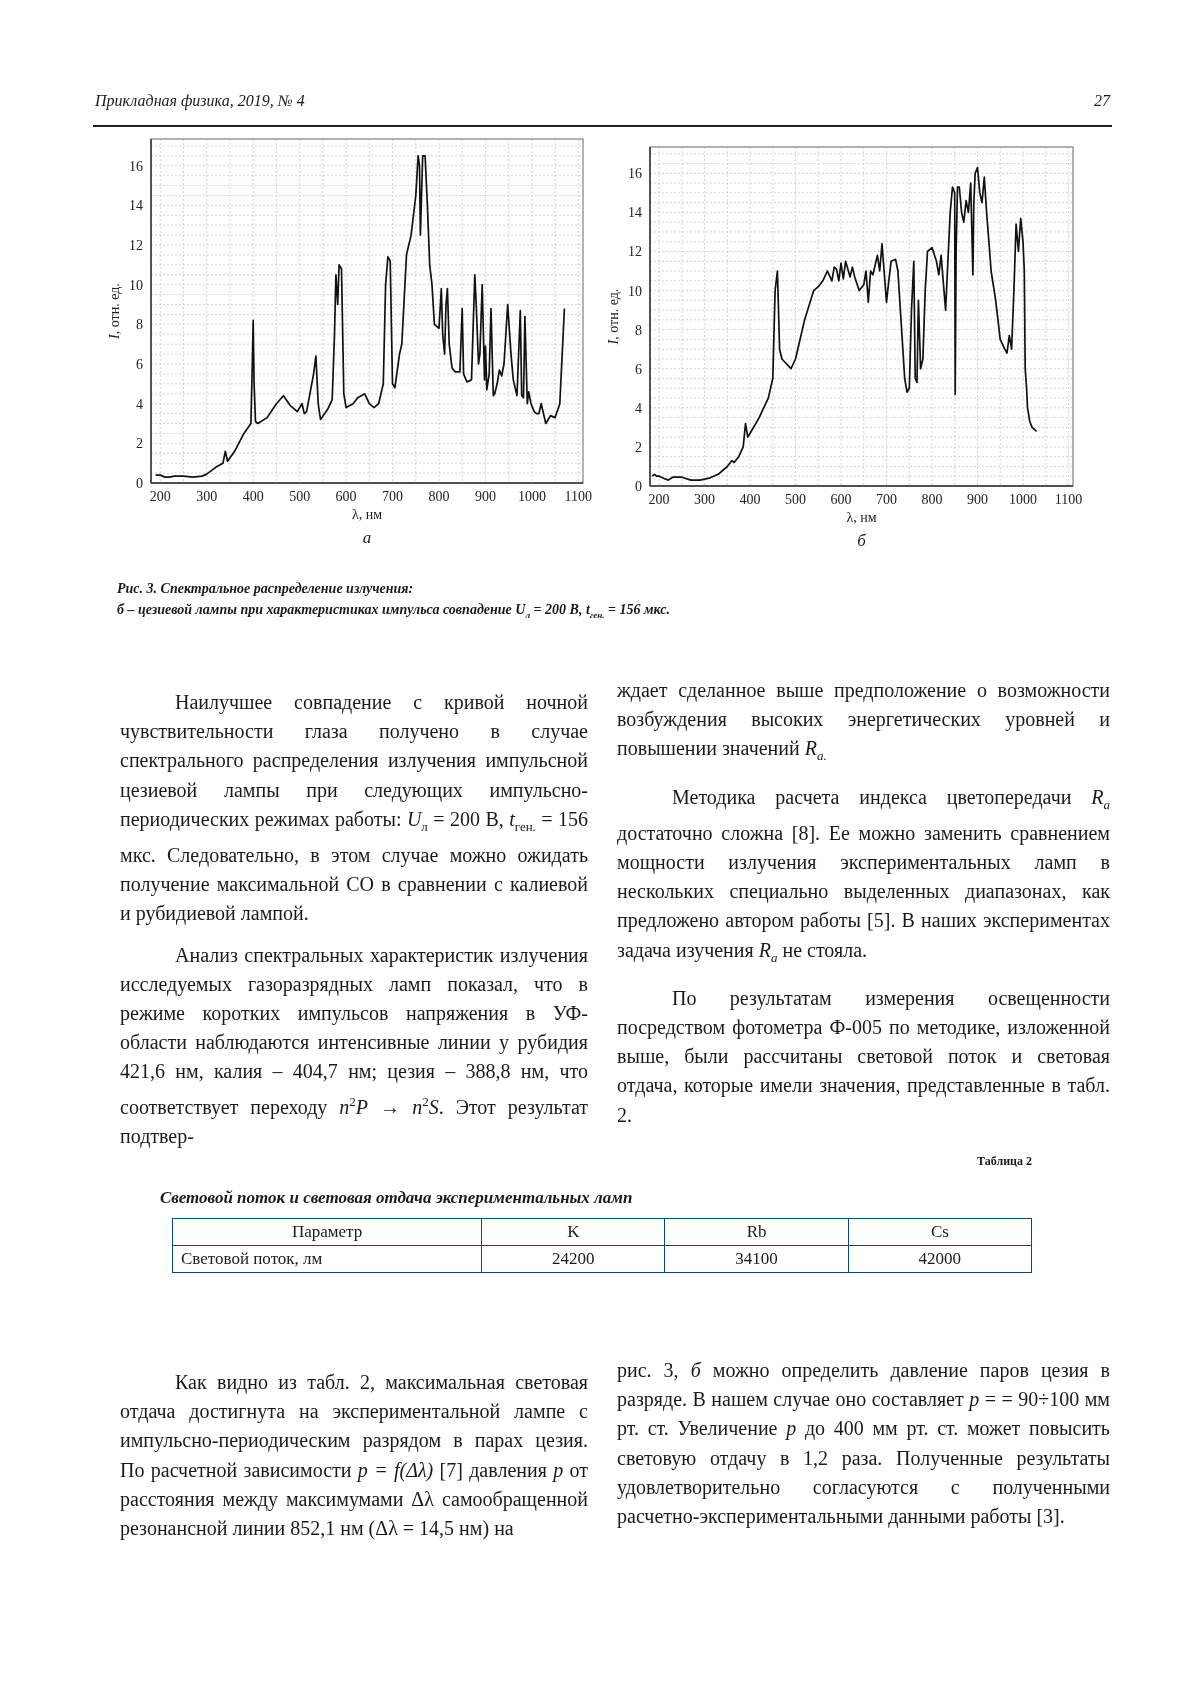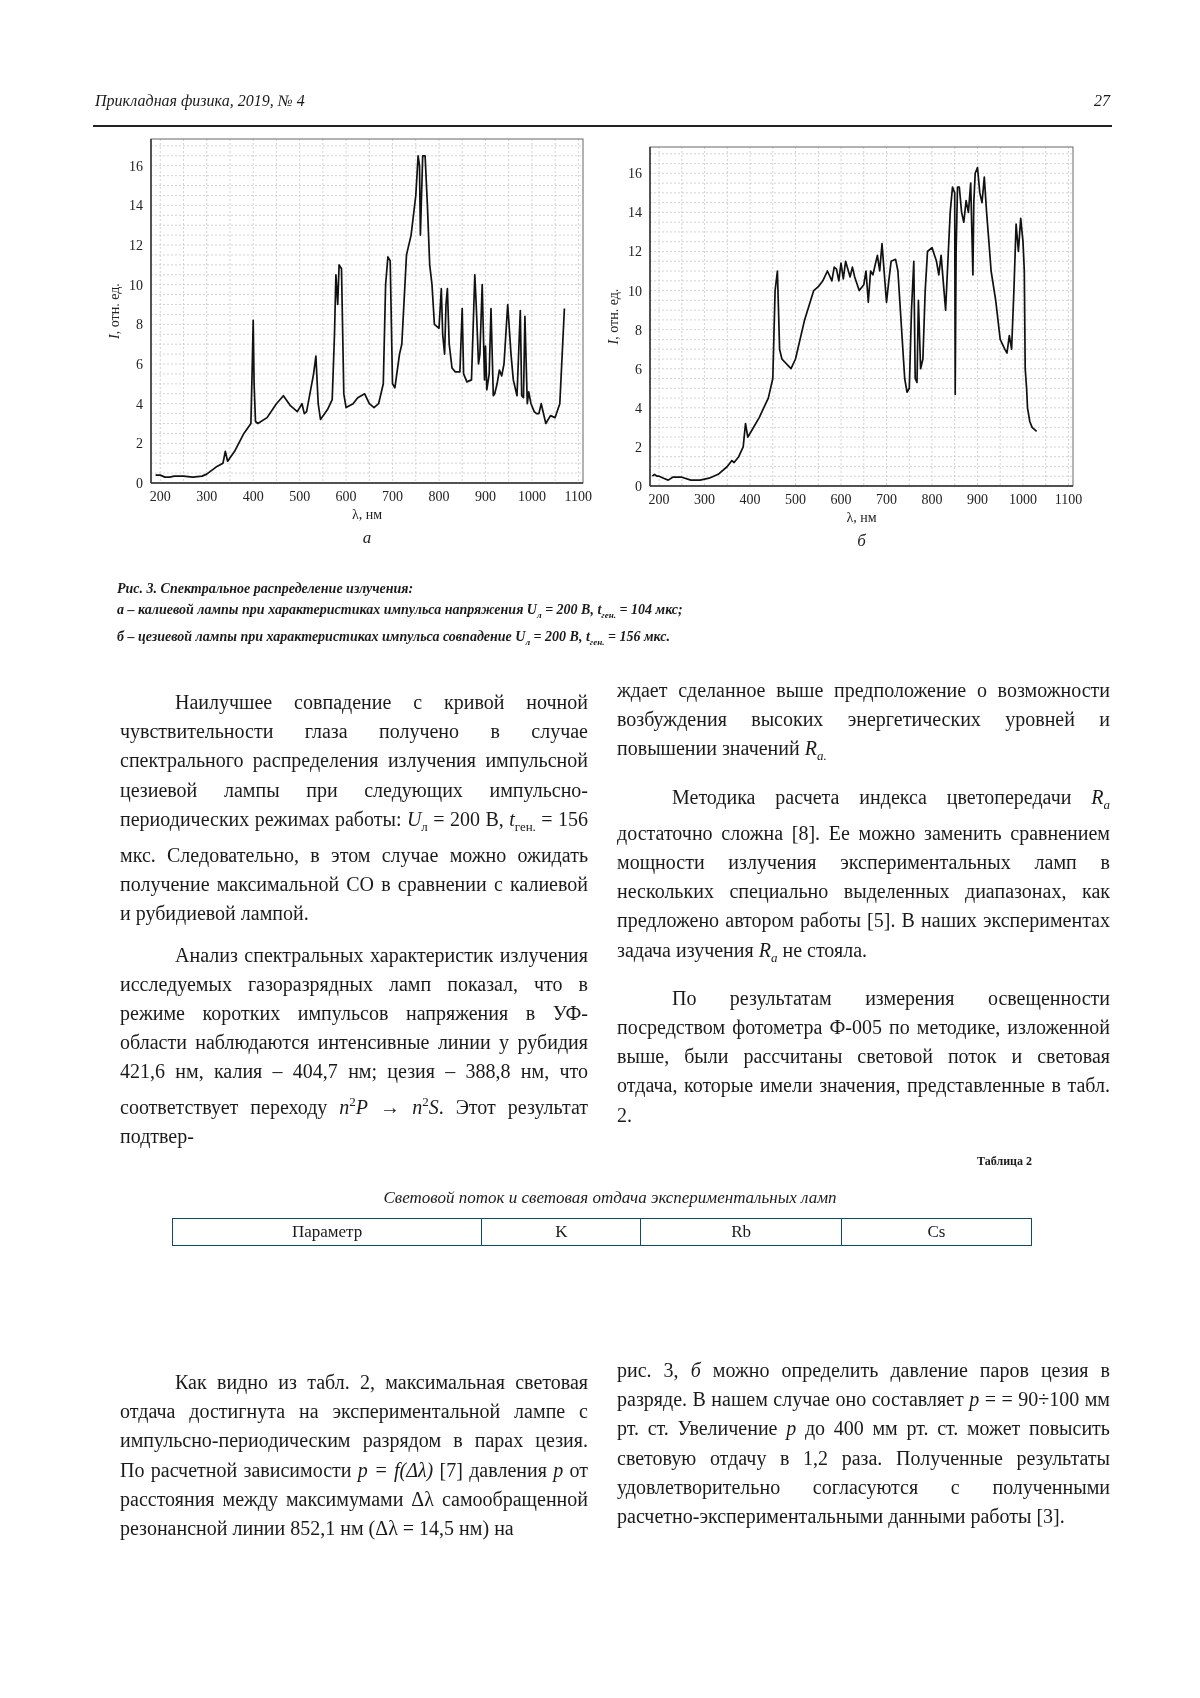--- a/index.html
+++ b/index.html
@@ -8,21 +8,21 @@
   .header .journal { position:absolute; left:0; top:0; }
   .header .page { position:absolute; right:0; top:0; }
   .header-rule { position:absolute; left:93px; top:125px; width:1019px; height:1.5px; background:#222; }
   .chart { position:absolute; }
   .chart svg { position:absolute; left:0; top:0; }
   .caption { position:absolute; left:117px; top:578px; width:1000px; font-weight:bold; font-style:italic; font-size:14px; line-height:21px; }
   .col { position:absolute; font-size:20px; line-height:29.2px; text-align:justify; }
   .col p { margin:0; }
   .col p.ind { text-indent:55px;margin-top:12px; }
   .tbl-num { position:absolute; right:168px; top:1154px; font-weight:bold; font-size:12px; }
-  .tbl-title { position:absolute; left:160px; width:900px; top:1188px; text-align:center; font-weight:normal; font-style:italic; font-size:17px; }
+  .tbl-title { position:absolute; left:160px; width:900px; top:1188px; text-align:left; font-weight:bold; font-style:italic; font-size:17px; }
   table.data { position:absolute; left:172px; top:1218px; width:860px; border-collapse:collapse; font-size:17px; }
   table.data td { border:1px solid #0c4a6e; height:26px; padding:0 8px; text-align:center; }
   table.data td.first { text-align:left; width:36%; }
   table.data tr.hdr td.first { text-align:center; }
   i.v { font-style:italic; }
   sub, sup { font-size:65%; }
 </style>
 </head>
 <body>
 
@@ -196,21 +196,20 @@
       <text x="468.4516129032258" y="369" text-anchor="middle" font-size="14" font-family="Liberation Serif, serif" fill="#222">1100</text>
       <text x="261.5" y="387" text-anchor="middle" font-size="14" font-family="Liberation Serif, serif" fill="#222">λ, нм</text>
       <text x="0" y="0" text-anchor="middle" font-size="14" font-family="Liberation Serif, serif" fill="#222" transform="translate(18,181.5) rotate(-90)"><tspan font-style="italic">I</tspan><tspan>, отн. ед.</tspan></text>
       <text x="261.5" y="411" text-anchor="middle" font-size="17" font-style="italic" font-family="Liberation Serif, serif" fill="#222">б</text>
       <polyline points="52.3,341.2 54.5,339.3 56.8,341.2 59.1,341.2 63.6,343.2 68.2,345.1 72.7,342.2 81.8,342.2 90.9,345.1 100.0,345.1 109.1,343.2 118.2,339.3 127.3,331.5 131.9,325.6 134.1,327.5 138.7,321.7 143.2,311.9 145.5,288.5 147.8,302.1 150.1,298.2 159.2,282.6 168.3,263.1 172.8,243.5 175.1,155.6 177.4,136.0 179.6,214.2 181.9,224.0 191.0,233.7 195.5,224.0 204.6,184.9 213.7,155.6 218.3,151.7 222.8,145.8 227.4,136.0 231.9,145.8 234.2,132.1 236.5,134.1 238.8,145.8 241.0,128.2 243.3,143.9 245.6,126.3 250.1,141.9 252.4,132.1 254.7,141.9 259.2,155.6 263.8,149.7 266.0,136.0 268.3,167.3 270.6,136.0 272.9,139.9 275.1,130.2 277.4,120.4 279.7,136.0 282.0,108.7 286.5,167.3 288.8,145.8 291.1,126.3 295.6,124.3 297.9,136.0 304.7,243.5 307.0,257.2 309.3,253.3 311.5,175.1 313.8,126.3 315.2,243.5 317.0,247.4 318.4,165.3 320.6,233.7 322.9,224.0 325.2,155.6 327.5,116.5 332.0,112.6 336.5,126.3 338.8,139.9 341.1,120.4 345.6,175.1 350.2,77.4 352.5,52.0 354.7,57.9 355.2,259.2 356.1,116.5 357.5,52.0 359.3,52.0 361.6,77.4 363.8,87.2 366.1,65.7 368.4,77.4 370.7,48.1 372.9,139.9 373.8,67.6 375.2,38.3 377.5,32.5 379.8,57.9 382.0,67.6 384.3,42.2 386.6,77.4 388.9,106.7 391.1,136.0 395.7,165.3 400.2,204.4 404.8,214.2 407.0,218.1 409.3,200.5 411.6,214.2 413.9,155.6 416.1,89.1 418.4,116.5 420.7,83.3 423.0,106.7 424.3,136.0 425.2,233.7 426.6,253.3 427.5,272.8 429.8,286.5 432.1,292.4 436.6,296.3 441.2,NaN 450.3,NaN 459.4,NaN 466.2,NaN" fill="none" stroke="#111" stroke-width="1.7" stroke-linejoin="round"></polyline>
     </svg>
   </div>
 
 <div class="caption">
   <div>Рис. 3. Спектральное распределение излучения:</div>
-  <div><span>а – калиевой лампы при характеристиках импульса напряжения U</span><sub>л</sub><span> = 200 В, t</span><sub>ген.</sub><span> = 104 мкс;</span></div>
   <div><span>б – цезиевой лампы при характеристиках импульса совпадение U</span><sub>л</sub><span> = 200 В, t</span><sub>ген.</sub><span> = 156 мкс.</span></div>
 </div>
 
 <div class="col" style="left:120px;top:676px;width:468px;">
   <p class="ind"><span>Наилучшее совпадение с кривой ночной чувствительности глаза получено в случае спектрального распределения излучения импульсной цезиевой лампы при следующих импульсно-периодических режимах работы: </span><i class="v">U</i><sub>л</sub><span> = 200 В, </span><i class="v">t</i><sub>ген.</sub><span> = 156 мкс. Следовательно, в этом случае можно ожидать получение максимальной СО в сравнении с калиевой и рубидиевой лампой.</span></p>
   <p class="ind"><span>Анализ спектральных характеристик излучения исследуемых газоразрядных ламп показал, что в режиме коротких импульсов напряжения в УФ-области наблюдаются интенсивные линии у рубидия 421,6 нм, калия – 404,7 нм; цезия – 388,8 нм, что соответствует переходу </span><i class="v">n</i><sup>2</sup><i class="v">P</i><span> → </span><i class="v">n</i><sup>2</sup><i class="v">S</i><span>. Этот результат подтвер-</span></p>
 </div>
 
 <div class="col" style="left:617px;top:676px;width:493px;">
   <p><span>ждает сделанное выше предположение о возможности возбуждения высоких энергетических уровней и повышении значений </span><i class="v">R</i><sub><i>a.</i></sub></p>
@@ -221,20 +220,26 @@
 <div class="tbl-num">Таблица 2</div>
 <div class="tbl-title">Световой поток и световая отдача экспериментальных ламп</div>
 <table class="data">
   <tbody>
       <tr class="hdr">
     <td class="first">Параметр</td>
     <td>K</td>
     <td>Rb</td>
     <td>Cs</td>
   </tr>
+  <tr>
+    <td class="first">Световой поток, лм</td>
+    <td>24200</td>
+    <td>34100</td>
+    <td>42000</td>
+  </tr>
 </tbody>
   </table>
 
 <div class="col" style="left:120px;top:1356px;width:468px;">
   <p class="ind"><span>Как видно из табл. 2, максимальная световая отдача достигнута на экспериментальной лампе с импульсно-периодическим разрядом в парах цезия. По расчетной зависимости </span><i class="v">p = f(Δλ)</i><span> [7] давления </span><i class="v">p</i><span> от расстояния между максимумами Δλ самообращенной резонансной линии 852,1 нм (Δλ = 14,5 нм) на</span></p>
 </div>
 
 <div class="col" style="left:617px;top:1356px;width:493px;">
   <p><span>рис. 3, </span><i class="v">б</i><span> можно определить давление паров цезия в разряде. В нашем случае оно составляет </span><i class="v">p</i><span> = = 90÷100 мм рт. ст. Увеличение </span><i class="v">p</i><span> до 400 мм рт. ст. может повысить световую отдачу в 1,2 раза. Полученные результаты удовлетворительно согласуются с полученными расчетно-экспериментальными данными работы [3].</span></p>
 </div>

